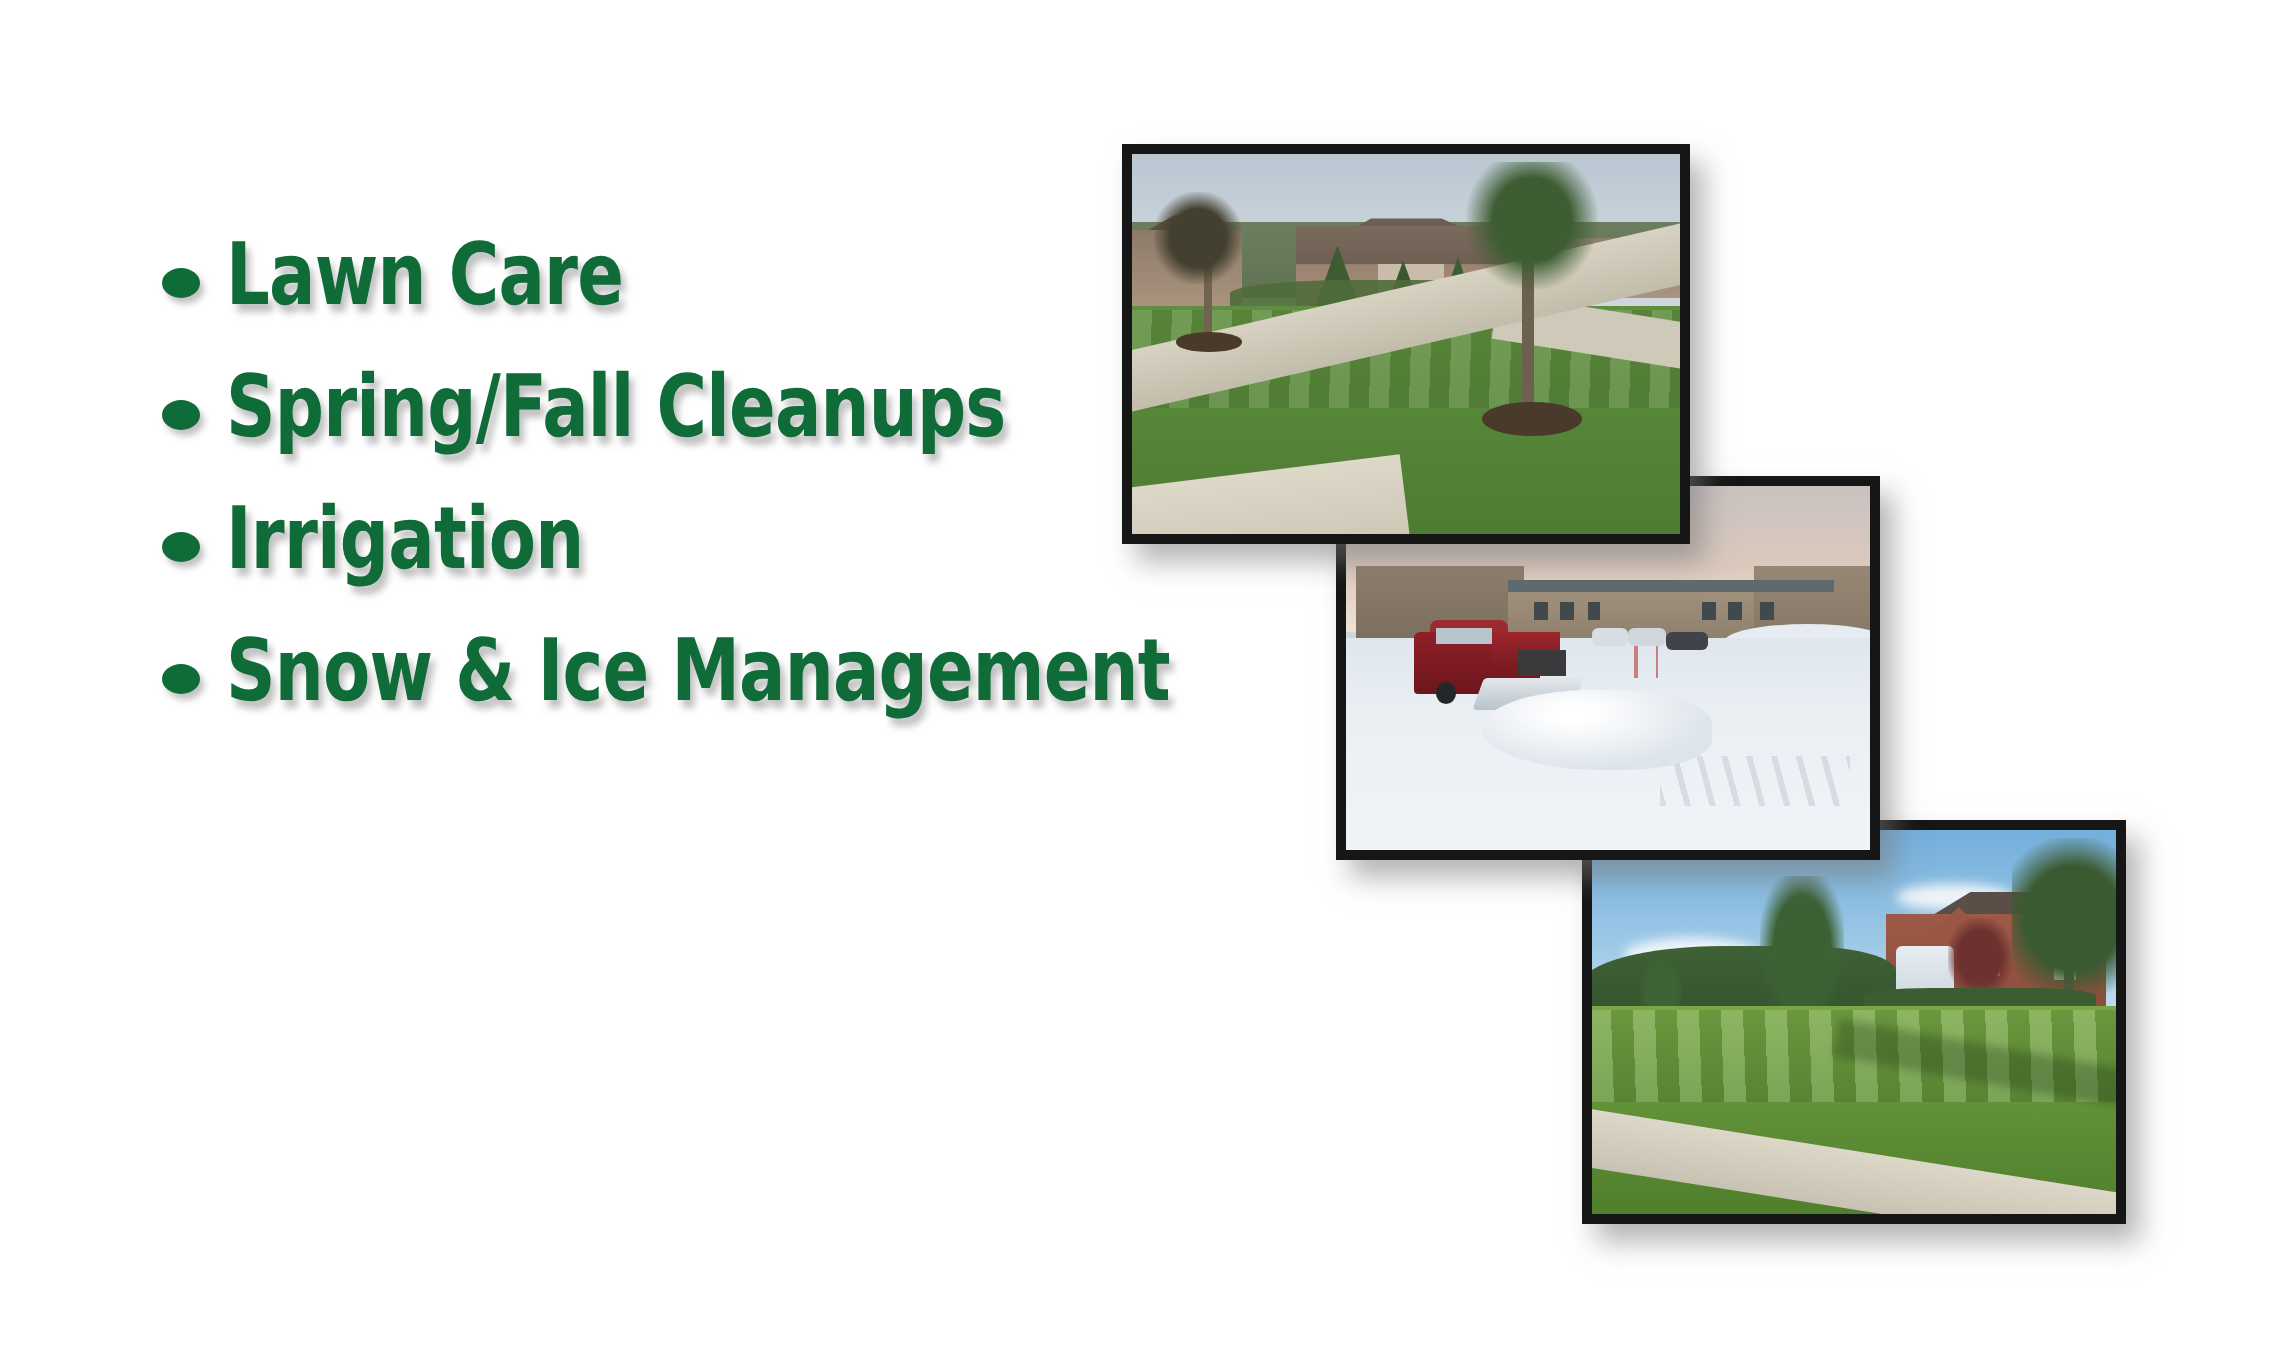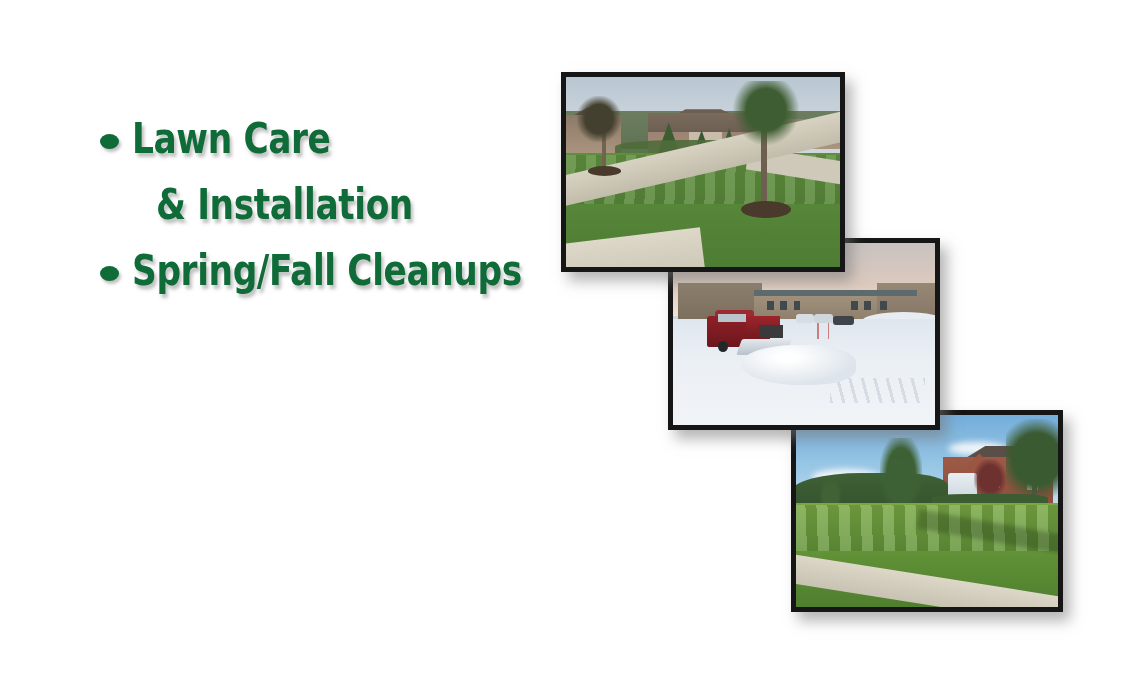--- a/index.html
+++ b/index.html
@@ -7,21 +7,21 @@
     width:1137px;height:682px;
     background:#ffffff;
     font-family:"Liberation Sans", sans-serif;
     overflow:hidden;
     position:relative;
   }
   #stage{position:absolute;inset:0;width:1137px;height:682px;background:#fff;}
 
   
   .services{
-    position:absolute;left:100px;top:112px;width:560px;
+    position:absolute;left:81px;top:112px;width:560px;
   }
   .svc-row{
     display:flex;align-items:flex-start;
     height:66px;
     position:relative;
   }
   .svc-row.indented{padding-left:56px;}
   .bullet{
     width:19px;height:15px;border-radius:50%;
     background:#0f6b38;
@@ -209,32 +209,36 @@
 <div id="stage">
 
   <div class="services">
 
     <div class="svc-row">
       <span class="bullet"></span>
       <span class="svc-text">Lawn Care</span>
     </div>
 
 
-    <div class="svc-row indented">
-      <span class="bullet hidden"></span>
-      <span class="svc-text">&amp; Installation</span>
-    </div>
 
     <div class="svc-row">
       <span class="bullet"></span>
       <span class="svc-text">Spring/Fall Cleanups</span>
     </div>
 
 
-
+    <div class="svc-row">
+      <span class="bullet"></span>
+      <span class="svc-text">Irrigation</span>
+    </div>
+
+    <div class="svc-row">
+      <span class="bullet"></span>
+      <span class="svc-text">Snow &amp; Ice Management</span>
+    </div>
 
   </div>
 
   <div class="photo" id="photo-lawn-front">
     <div class="scene">
       <div class="p1-sky"></div>
       <div class="p1-far-trees"></div>
       <div class="p1-roof-left"></div>
       <div class="p1-house-left"></div>
       <div class="p1-roof"></div>

